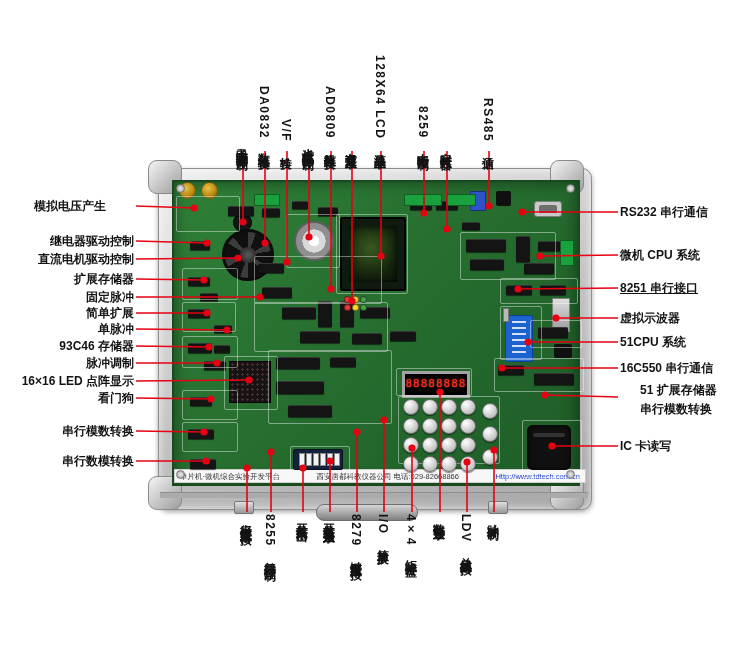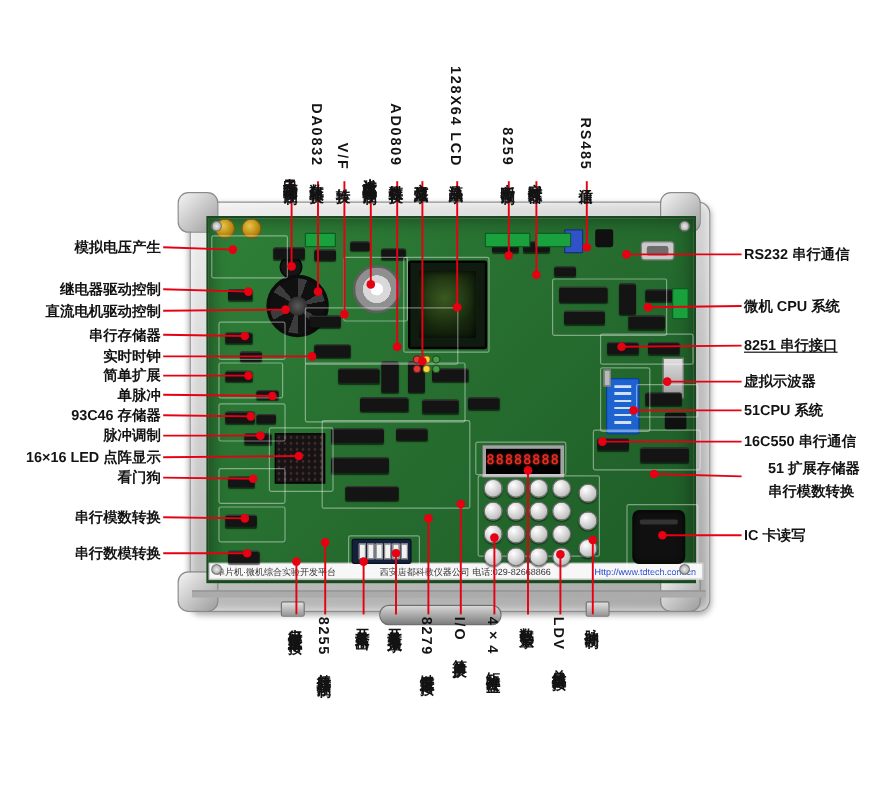--- a/index.html
+++ b/index.html
@@ -310,25 +310,25 @@
     <div class="lbl v" style="left: 235px; bottom: 522px;">电子音响驱动控制</div>
     <div class="lbl v" style="left: 257px; bottom: 522px;">DA0832 数模转换</div>
     <div class="lbl v" style="left: 279px; bottom: 522px;">V/F 转换</div>
     <div class="lbl v" style="left: 301px; bottom: 522px;">步进电机驱动控制</div>
     <div class="lbl v" style="left: 323px; bottom: 522px;">AD0809 模数转换</div>
     <div class="lbl v" style="left: 344px; bottom: 522px;">交通灯显示</div>
     <div class="lbl v" style="left: 373px; bottom: 522px;">128X64 LCD 液晶显示</div>
     <div class="lbl v" style="left: 416px; bottom: 522px;">8259 中断控制</div>
     <div class="lbl v" style="left: 439px; bottom: 522px;">定时计数器</div>
     <div class="lbl v" style="left: 481px; bottom: 522px;">RS485 通信</div>
-    <div class="lbl" style="right: 596px; top: 199px;">模拟电压产生</div>
+    <div class="lbl" style="right: 624px; top: 199px;">模拟电压产生</div>
     <div class="lbl" style="right: 596px; top: 234px;">继电器驱动控制</div>
     <div class="lbl" style="right: 596px; top: 252px;">直流电机驱动控制</div>
-    <div class="lbl" style="right: 596px; top: 272px;">串行存储器</div>
-    <div class="lbl" style="right: 596px; top: 290px;">实时时钟</div>
+    <div class="lbl" style="right: 596px; top: 272px;">扩展存储器</div>
+    <div class="lbl" style="right: 596px; top: 290px;">固定脉冲</div>
     <div class="lbl" style="right: 596px; top: 306px;">简单扩展</div>
     <div class="lbl" style="right: 596px; top: 322px;">单脉冲</div>
     <div class="lbl" style="right: 596px; top: 339px;">93C46 存储器</div>
     <div class="lbl" style="right: 596px; top: 356px;">脉冲调制</div>
     <div class="lbl" style="right: 596px; top: 374px;">16×16 LED 点阵显示</div>
     <div class="lbl" style="right: 596px; top: 391px;">看门狗</div>
     <div class="lbl" style="right: 596px; top: 424px;">串行模数转换</div>
     <div class="lbl" style="right: 596px; top: 454px;">串行数模转换</div>
     <div class="lbl" style="left: 620px; top: 205px;">RS232 串行通信</div>
     <div class="lbl" style="left: 620px; top: 248px;">微机 CPU 系统</div>

